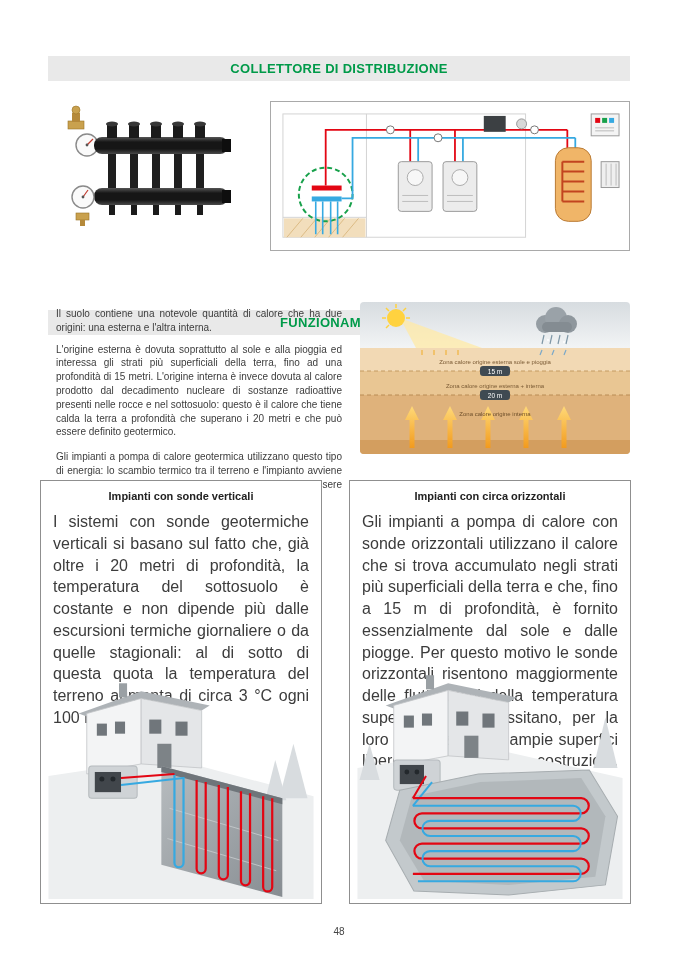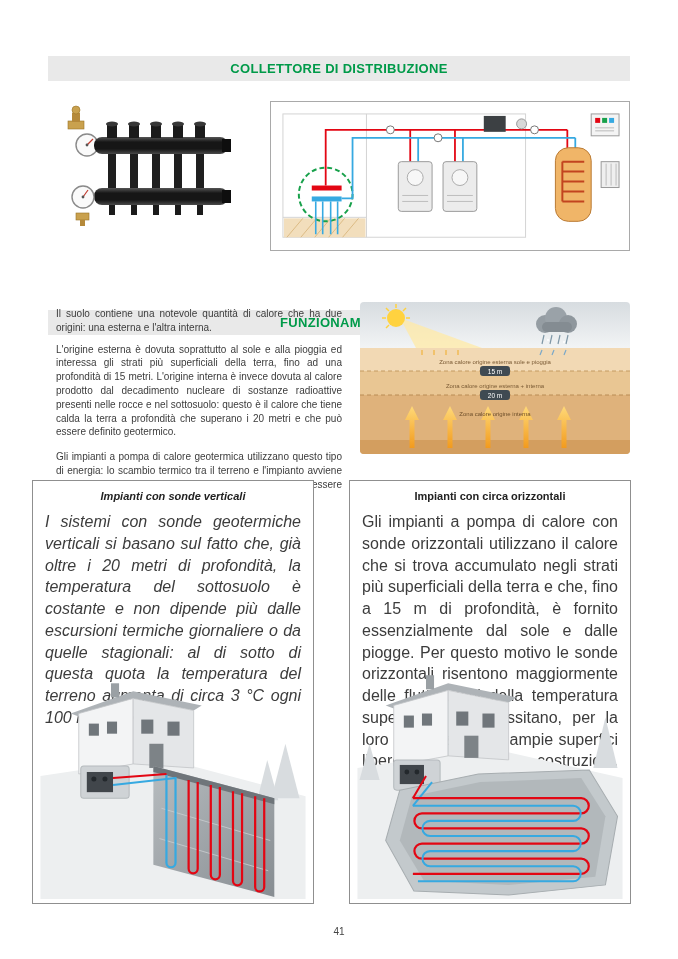--- a/index.html
+++ b/index.html
@@ -24,21 +24,21 @@
 
   .intro-text{position:absolute;left:48px;top:299px;width:302px;font-size:10px;
        line-height:1.38;text-align:justify;}
   .intro-text p{margin:8px;}
   .intro-text p.spaced{margin-top:11px;}
 
   .soil-wrap{position:absolute;left:360px;top:302px;width:270px;height:152px;
        border-radius:4px;overflow:hidden;}
 
   .info-box{position:absolute;top:480px;width:282px;height:424px;border:1px solid #8f8f8f;background:#fff;}
-  .info-box.left{left:32px;font-style:italic;}
+  .info-box.left{left:40px;}
   .info-box.right{left:349px;}
   .box-title{text-align:center;font-weight:bold;font-size:11px;color:#222;padding:9px 8px 7px 8px;}
   .box-text{font-size:16px;line-height:1.36;text-align:justify;padding:2px 12px 0 12px;}
   .box-illustration{position:absolute;left:1px;right:1px;bottom:4px;height:252px;}
   .box-illustration svg{display:block;width:100%;height:100%;}
 
   .page-number{position:absolute;left:0;top:926px;width:100%;text-align:center;
        font-size:10px;color:#444;}
 
   svg text{font-family:"Liberation Sans","DejaVu Sans",sans-serif;}
@@ -414,15 +414,15 @@
         </g>
 
         <g fill="none">
           <path stroke="#E30613" stroke-width="2.2" d="M55 150 H222 A7.5 7.5 0 0 1 222 165 H64 A7.5 7.5 0 0 0 64 180 H222 A7.5 7.5 0 0 1 222 195 H64 A7.5 7.5 0 0 0 64 210 H222 A7.5 7.5 0 0 1 222 225 H55"></path>
           <path stroke="#36A9E1" stroke-width="2" d="M55 157.5 H214 A7.5 7.5 0 0 1 214 172.5 H72 A7.5 7.5 0 0 0 72 187.5 H214 A7.5 7.5 0 0 1 214 202.5 H72 A7.5 7.5 0 0 0 72 217.5 H214 A7.5 7.5 0 0 1 214 232.5 H60"></path>
         </g>
       </svg>
     </div>
   </div>
 
-  <div class="page-number">41</div>
+  <div class="page-number">48</div>
 
 </div>
 
 </body></html>

